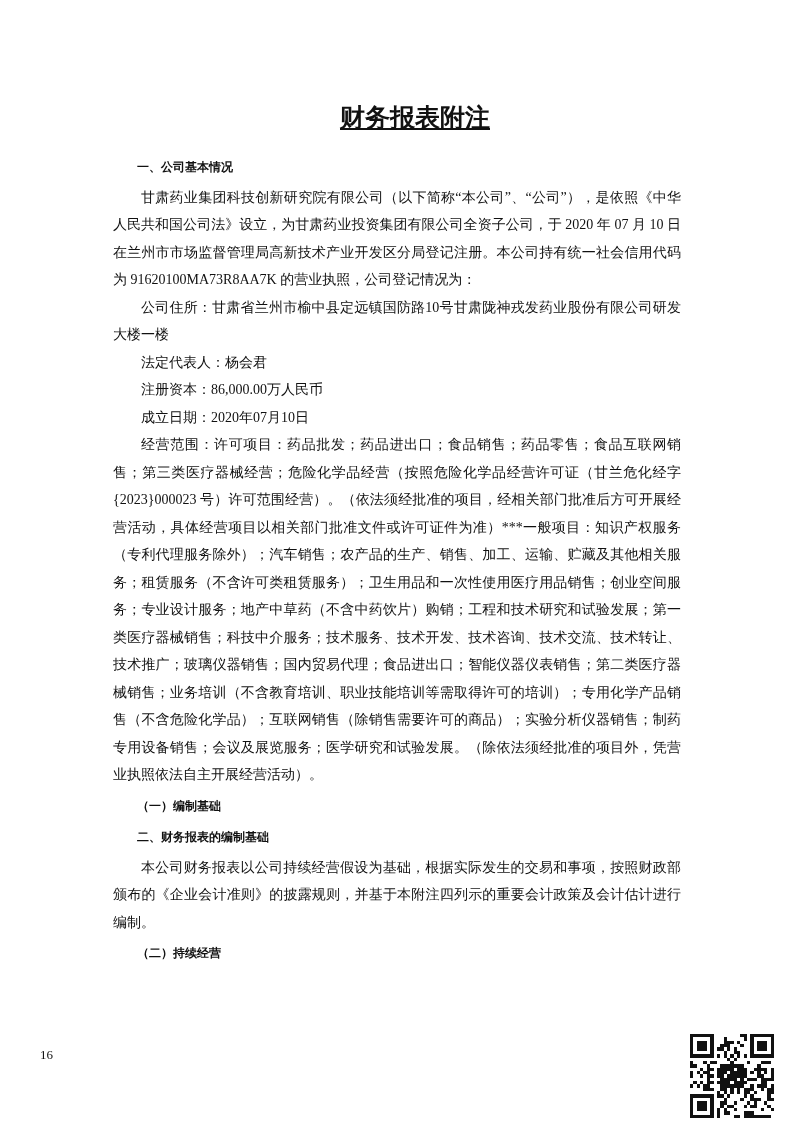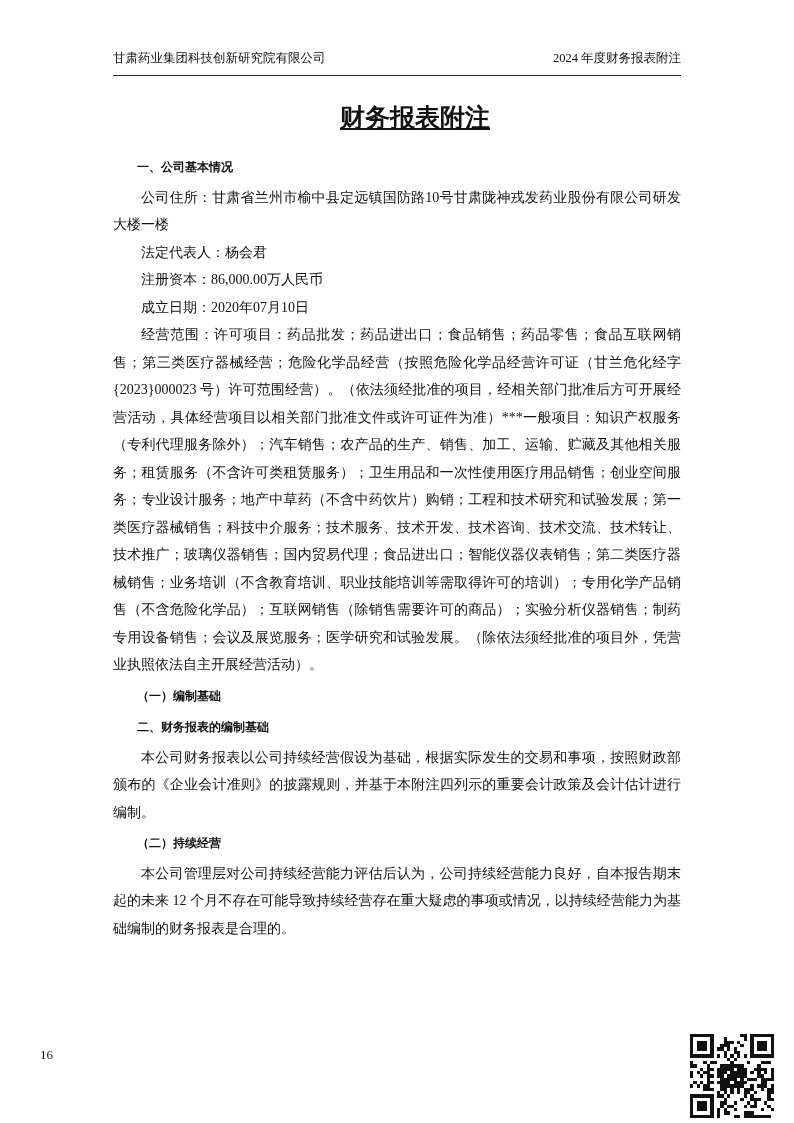--- a/index.html
+++ b/index.html
@@ -57,39 +57,35 @@
     position:absolute;
     left:690px; top:1034px;
     width:84px; height:84px;
   }
 </style>
 </head>
 <body>
 
 <div class="page">
 
-  <div class="header">
-    <span>甘肃药业集团科技创新研究院有限公司</span>
-    <span>2024 年度财务报表附注</span>
-  </div>
 
   <h1 class="doc-title">财务报表附注</h1>
 
   <div class="content">
     <p class="hd">一、公司基本情况</p>
+    <p>甘肃药业集团科技创新研究院有限公司（以下简称“本公司”、“公司”），是依照《中华人民共和国公司法》设立，为甘肃药业投资集团有限公司全资子公司，于 2020 年 07 月 10 日在兰州市市场监督管理局高新技术产业开发区分局登记注册。本公司持有统一社会信用代码为 91620100MA73R8AA7K 的营业执照，公司登记情况为：</p>
     <p>公司住所：甘肃省兰州市榆中县定远镇国防路10号甘肃陇神戎发药业股份有限公司研发大楼一楼</p>
     <p>法定代表人：杨会君</p>
     <p>注册资本：86,000.00万人民币</p>
     <p>成立日期：2020年07月10日</p>
     <p>经营范围：许可项目：药品批发；药品进出口；食品销售；药品零售；食品互联网销售；第三类医疗器械经营；危险化学品经营（按照危险化学品经营许可证（甘兰危化经字{2023}000023 号）许可范围经营）。（依法须经批准的项目，经相关部门批准后方可开展经营活动，具体经营项目以相关部门批准文件或许可证件为准）***一般项目：知识产权服务（专利代理服务除外）；汽车销售；农产品的生产、销售、加工、运输、贮藏及其他相关服务；租赁服务（不含许可类租赁服务）；卫生用品和一次性使用医疗用品销售；创业空间服务；专业设计服务；地产中草药（不含中药饮片）购销；工程和技术研究和试验发展；第一类医疗器械销售；科技中介服务；技术服务、技术开发、技术咨询、技术交流、技术转让、技术推广；玻璃仪器销售；国内贸易代理；食品进出口；智能仪器仪表销售；第二类医疗器械销售；业务培训（不含教育培训、职业技能培训等需取得许可的培训）；专用化学产品销售（不含危险化学品）；互联网销售（除销售需要许可的商品）；实验分析仪器销售；制药专用设备销售；会议及展览服务；医学研究和试验发展。（除依法须经批准的项目外，凭营业执照依法自主开展经营活动）。</p>
     <p class="hd">（一）编制基础</p>
     <p class="hd">二、财务报表的编制基础</p>
     <p>本公司财务报表以公司持续经营假设为基础，根据实际发生的交易和事项，按照财政部颁布的《企业会计准则》的披露规则，并基于本附注四列示的重要会计政策及会计估计进行编制。</p>
     <p class="hd">（二）持续经营</p>
-    <p>本公司管理层对公司持续经营能力评估后认为，公司持续经营能力良好，自本报告期末起的未来 12 个月不存在可能导致持续经营存在重大疑虑的事项或情况，以持续经营能力为基础编制的财务报表是合理的。</p>
   </div>
 
   <div class="footer-page">
     <span>16</span>
   </div>
 
   <svg class="qr" viewBox="0 0 25 25" shape-rendering="crispEdges" aria-hidden="true">
       <rect x="0" y="0" width="1" height="1" fill="#111111"></rect>
       <rect x="1" y="0" width="1" height="1" fill="#111111"></rect>
       <rect x="2" y="0" width="1" height="1" fill="#111111"></rect>

